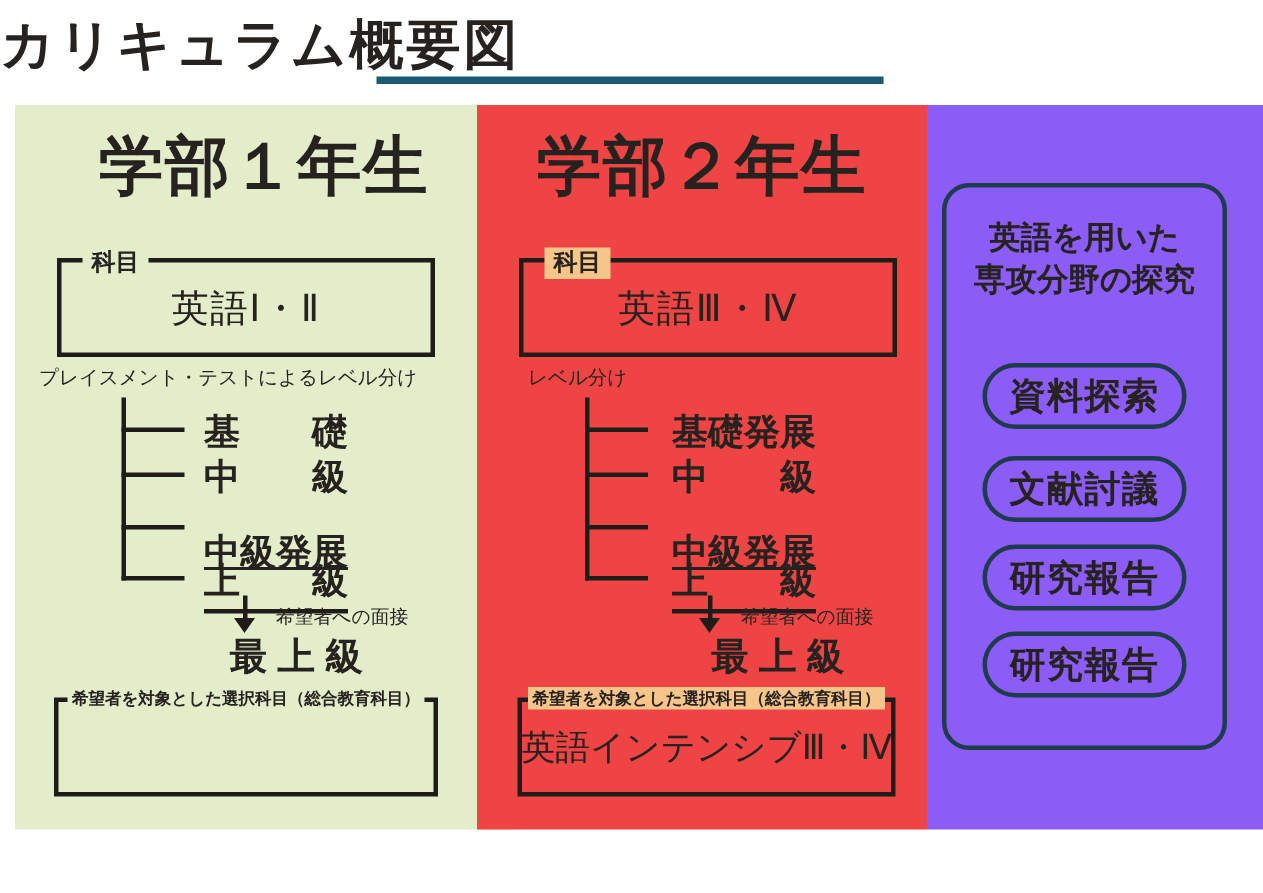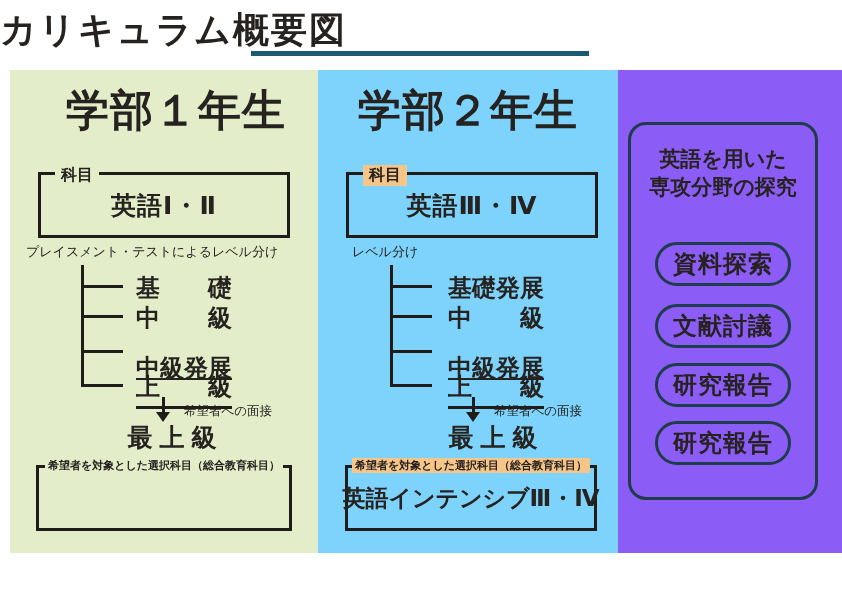--- a/index.html
+++ b/index.html
@@ -11,39 +11,39 @@
   .page-title{
     position:absolute;top:6px;left:0;width:716px;
     font-size:36px;font-weight:bold;letter-spacing:2px;margin:0;
   }
   .title-underline{
     position:absolute;top:51px;left:251px;width:338px;height:5px;background:#1c5a74;
   }
   
   .panel{position:absolute;top:70px;height:483px;}
   .panel-green{left:10px;width:308px;background:#e3edca;padding-left:24px;}
-  .panel-orange{left:318px;width:300px;background:#7dd3fc;}
+  .panel-orange{left:318px;width:300px;background:#ef4444;}
   .panel-blue{left:618px;width:244px;background:#8b5cf6;}
 
   .panel-heading{
     position:absolute;top:12px;left:0;right:0;margin:0;text-align:center;
     font-size:43px;font-weight:bold;letter-spacing:1px;
   }
 
   
   .fbox{position:absolute;border:3px solid #1f1c1a;}
   .fbox .legend{
     position:absolute;top:-10px;font-weight:bold;padding:0 6px;white-space:nowrap;
   }
   .panel-green .legend{background:#e3edca;}
   .panel-orange .legend{background:#f6c58a;}
   .fbox .fcontent{
     position:absolute;left:0;top:0;right:0;bottom:0;
     display:flex;align-items:center;justify-content:center;
-    font-weight:bold;white-space:nowrap;
+    font-weight:normal;white-space:nowrap;
   }
   .subject-box{left:28px;top:102px;width:246px;height:60px;}
   .subject-box .legend{left:14px;font-size:16px;}
   .subject-box .fcontent{font-size:25px;letter-spacing:1px;}
   .elective-box{left:26px;top:395px;width:250px;height:60px;}
   .panel-orange .elective-box{left:27px;width:246px;}
   .elective-box .legend{left:50%;transform:translateX(-50%);font-size:11px;padding:0 3px;}
   .elective-box .fcontent{font-size:23px;}
 
   
@@ -70,21 +70,21 @@
   .panel-orange .arrow-line{left:154px;}
   .arrow-head{
     position:absolute;left:146px;top:342px;width:0;height:0;
     border-left:7px solid transparent;border-right:7px solid transparent;
     border-top:10px solid #1f1c1a;
   }
   .panel-orange .arrow-head{left:148px;}
   .interview-note{position:absolute;left:174px;top:333px;font-size:12.5px;white-space:nowrap;}
   .panel-orange .interview-note{left:176px;}
   .top-level{
-    position:absolute;left:92px;top:351px;width:140px;text-align:center;
+    position:absolute;left:92px;top:351px;width:140px;text-align:right;
     font-size:25px;font-weight:bold;white-space:pre;
   }
   .panel-orange .top-level{left:105px;}
 
   
   .research-box{
     position:absolute;left:10px;top:52px;width:184px;height:372px;
     border:3px solid #1e3c4c;border-radius:18px;
   }
   .research-heading{

